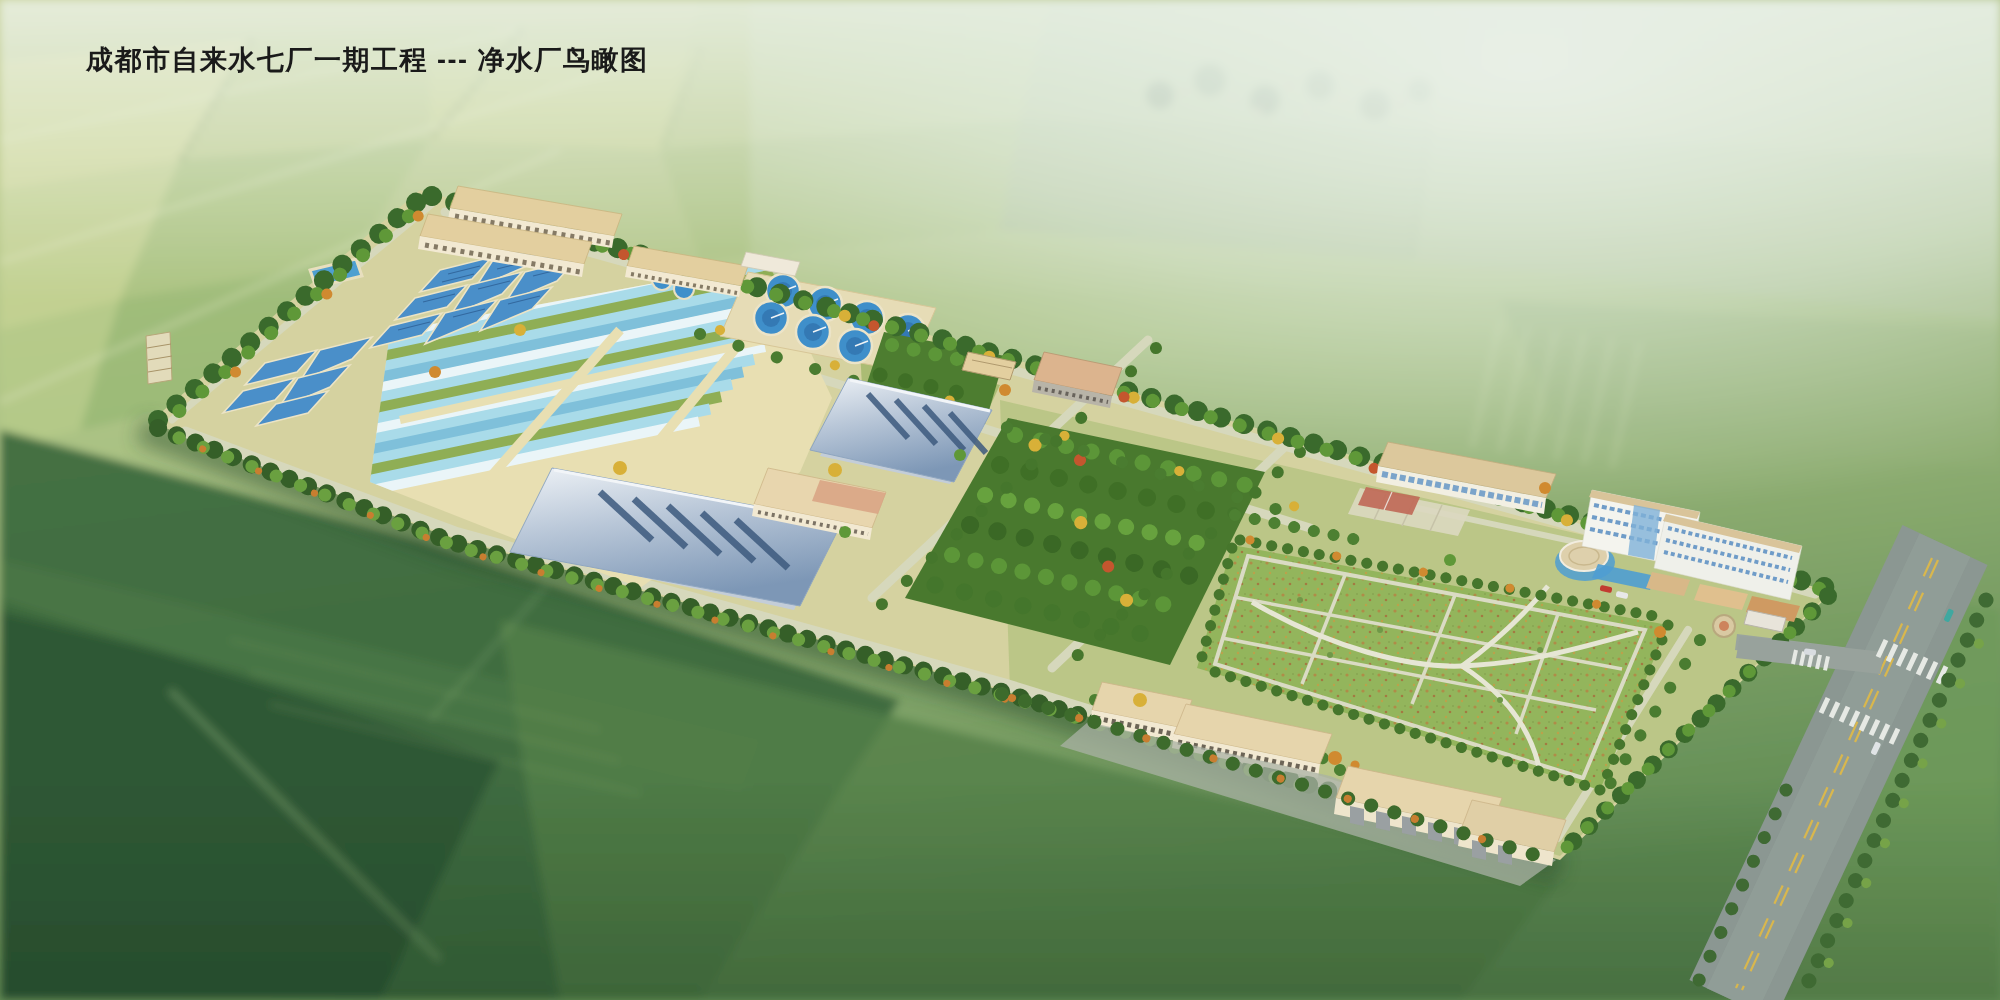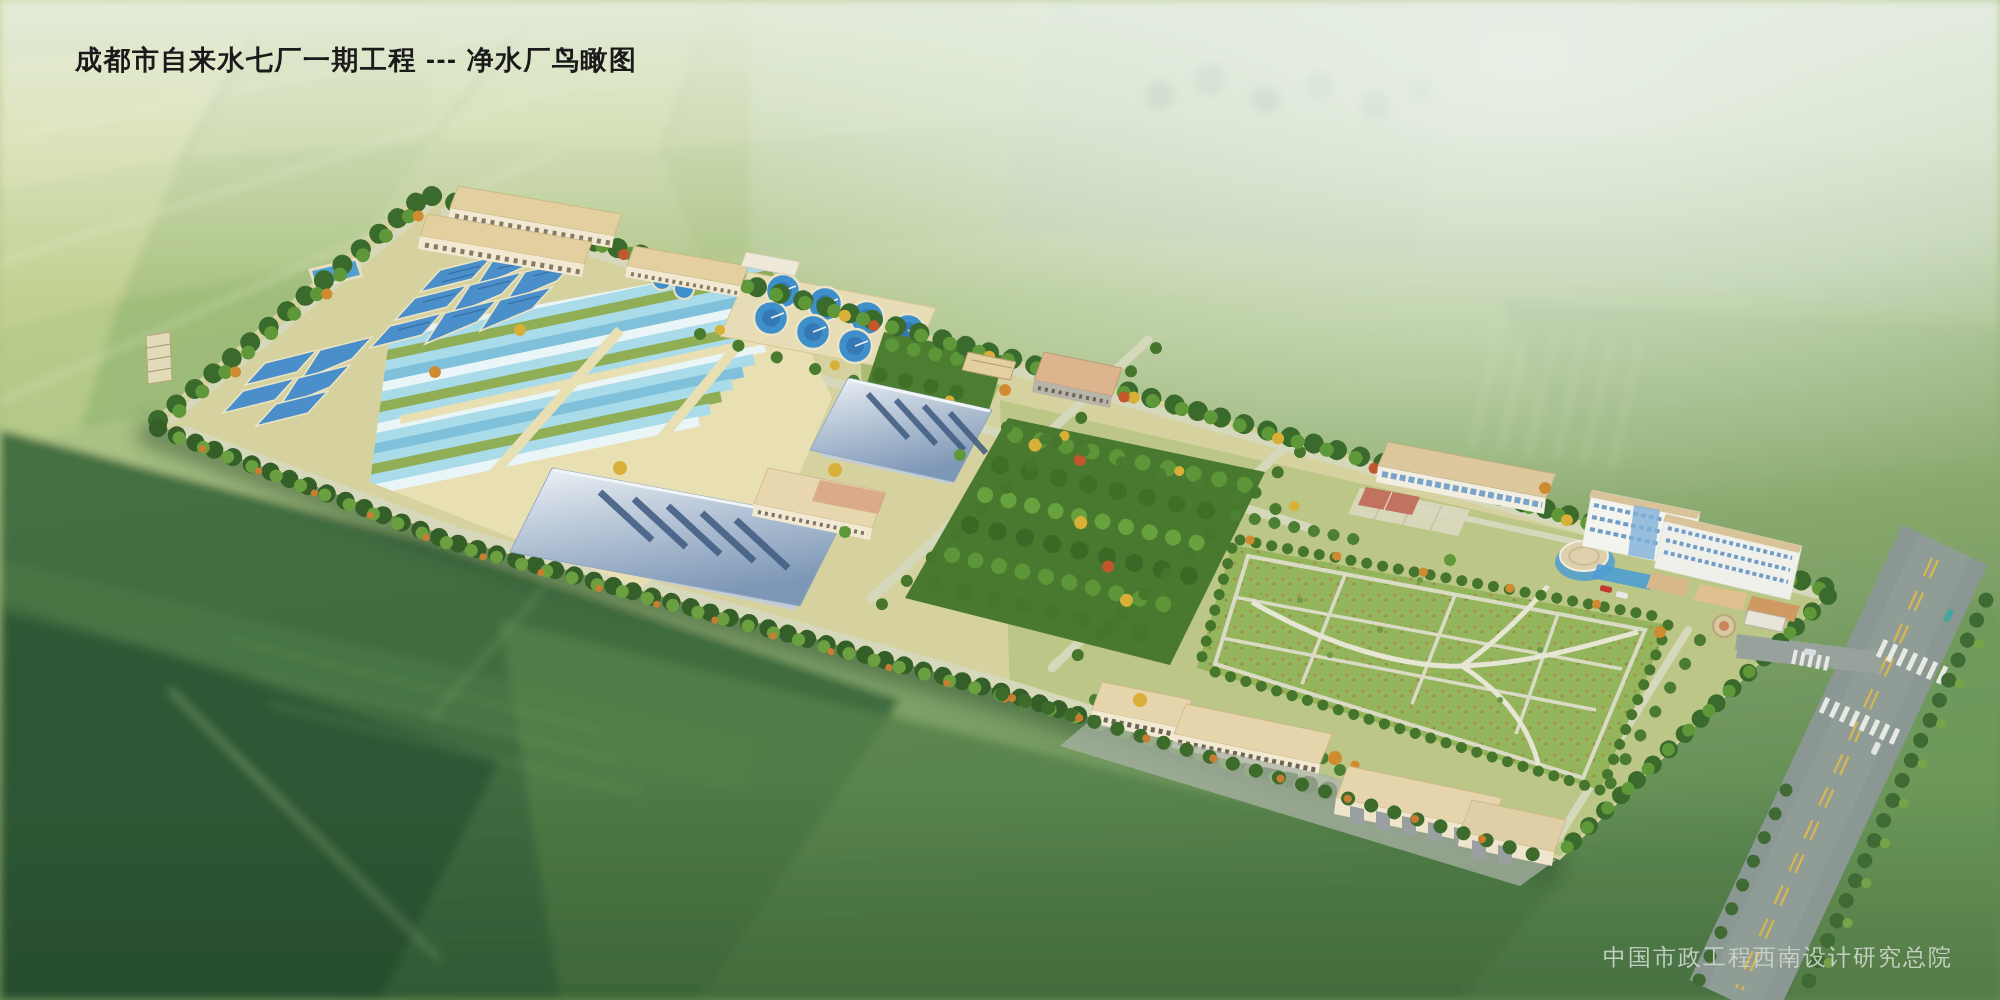--- a/index.html
+++ b/index.html
@@ -1,20 +1,20 @@
 <!DOCTYPE html>
 <html style="--title-text: #1a1a1a; --credit-text: #ccd6cc; --site-ground: #d5d2a0; --water-strip: #a9dbe9; --tank-blue: #4a8fc9; --clarifier-water: #3f8fca; --roof-tan: #e3cf9f; --wall-cream: #f2e9d2; --tree-dark: #3a6a2c; --tree-mid: #5f9838; --tree-light: #7fb04a; --tree-yellow: #d8b038; --tree-orange: #d08a30; --tree-red: #c4562e; --lawn-green: #93b55c; --path-light: #d6d8bc; --road-gray: #8b9792; --road-yellow: #d9b74d; --glass-blue: #6f9cc8; --court-pink: #c06a58; --field-dark: #2d5634; --haze: #e9f1e8; --car-red: #c23b30;"><head>
 <meta charset="utf-8">
 <style>
   html,body{margin:0;padding:0;background:#222;}
   #stage{position:relative;width:2000px;height:1000px;overflow:hidden;
          font-family:"Liberation Sans","DejaVu Sans",sans-serif;}
   #stage svg{position:absolute;left:0;top:0;}
   .overlay-text{position:absolute;white-space:nowrap;}
-  #title{left:75px;top:42px;font-size:27px;font-weight:bold;
+  #title{left:86px;top:42px;font-size:27px;font-weight:bold;
          color:var(--title-text,#1a1a1a);letter-spacing:1.5px;}
   #credit{left:1603px;top:942px;font-size:23px;color:var(--credit-text,#ccd6cc);
           letter-spacing:2px;opacity:.92;}
 </style>
 </head>
 <body>
 
 <div id="stage">
 <svg width="2000" height="1000" viewBox="0 0 2000 1000">
   <defs>
@@ -520,14 +520,13 @@
     <rect x="1804" y="649" width="12" height="6" rx="2" fill="#d8dce0" transform="rotate(8 1810 652)"></rect>
     <g stroke-linecap="round" fill="none">
       <path d="M1986,600 L1800,1000" stroke="#3f6a33" stroke-width="15" stroke-dasharray="0.1 22"></path>
       <path d="M1990,620 L1816,990" stroke="#76a348" stroke-width="10" stroke-dasharray="0.1 44" stroke-dashoffset="18"></path>
       <path d="M1786,790 L1690,1000" stroke="#3f6a33" stroke-width="13" stroke-dasharray="0.1 26"></path>
     </g>
   </g>
 </svg>
 
 <div id="title" class="overlay-text">成都市自来水七厂一期工程 --- 净水厂鸟瞰图</div>
-<div id="credit" class="overlay-text">中国市政工程西南设计研究总院</div>
 </div>
 
 </body></html>

